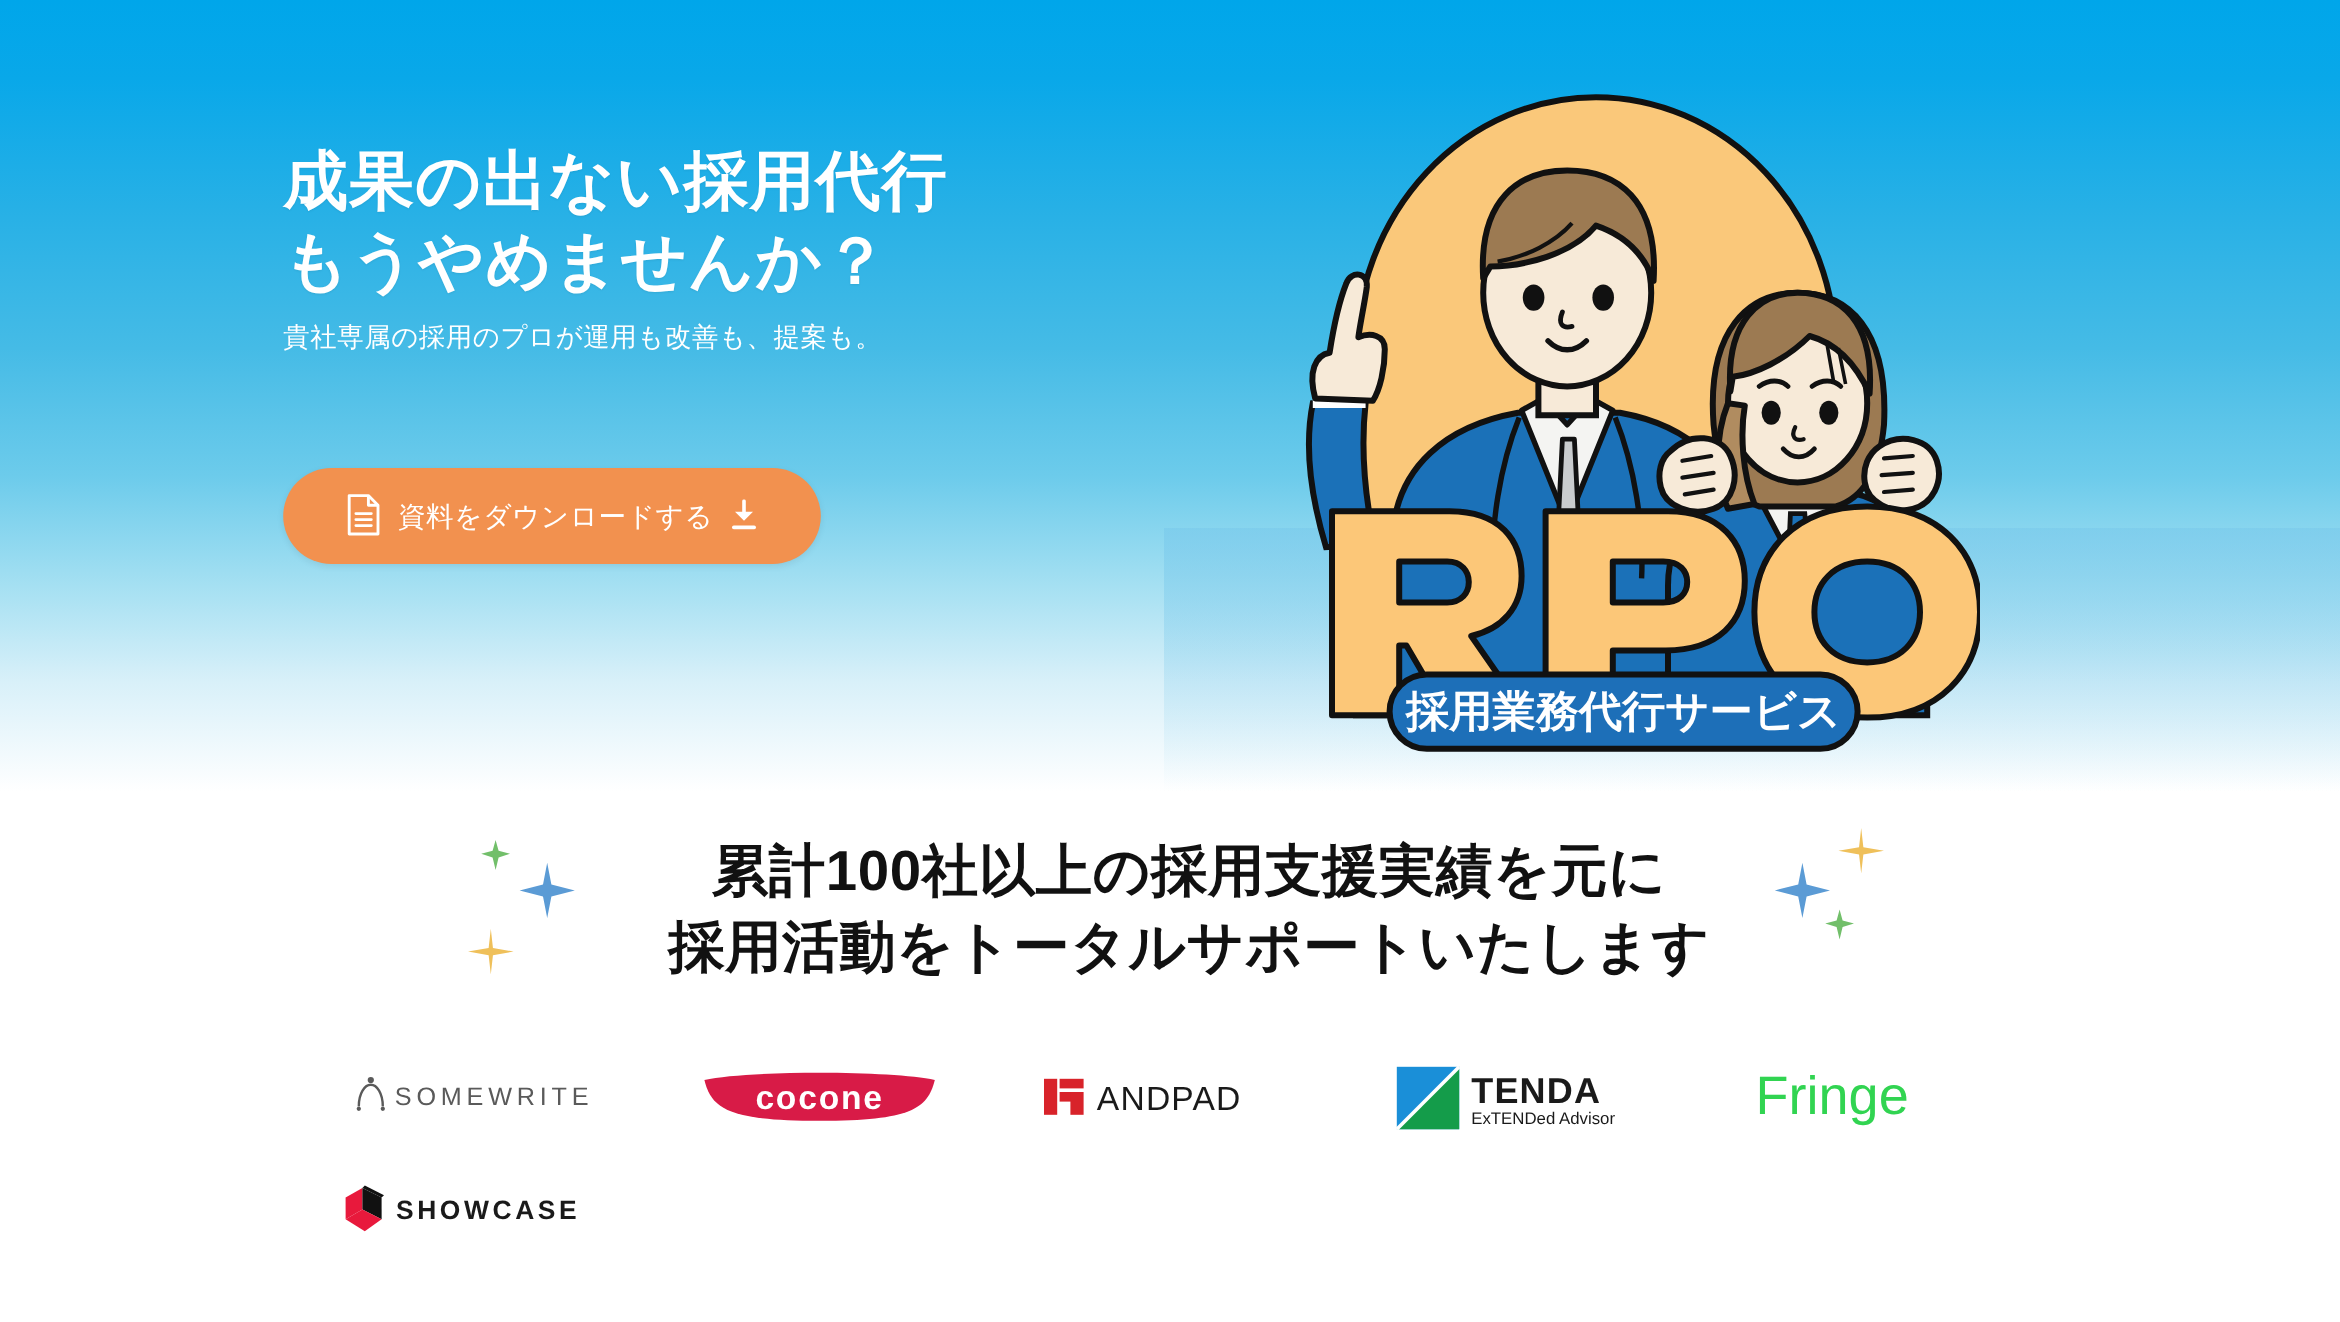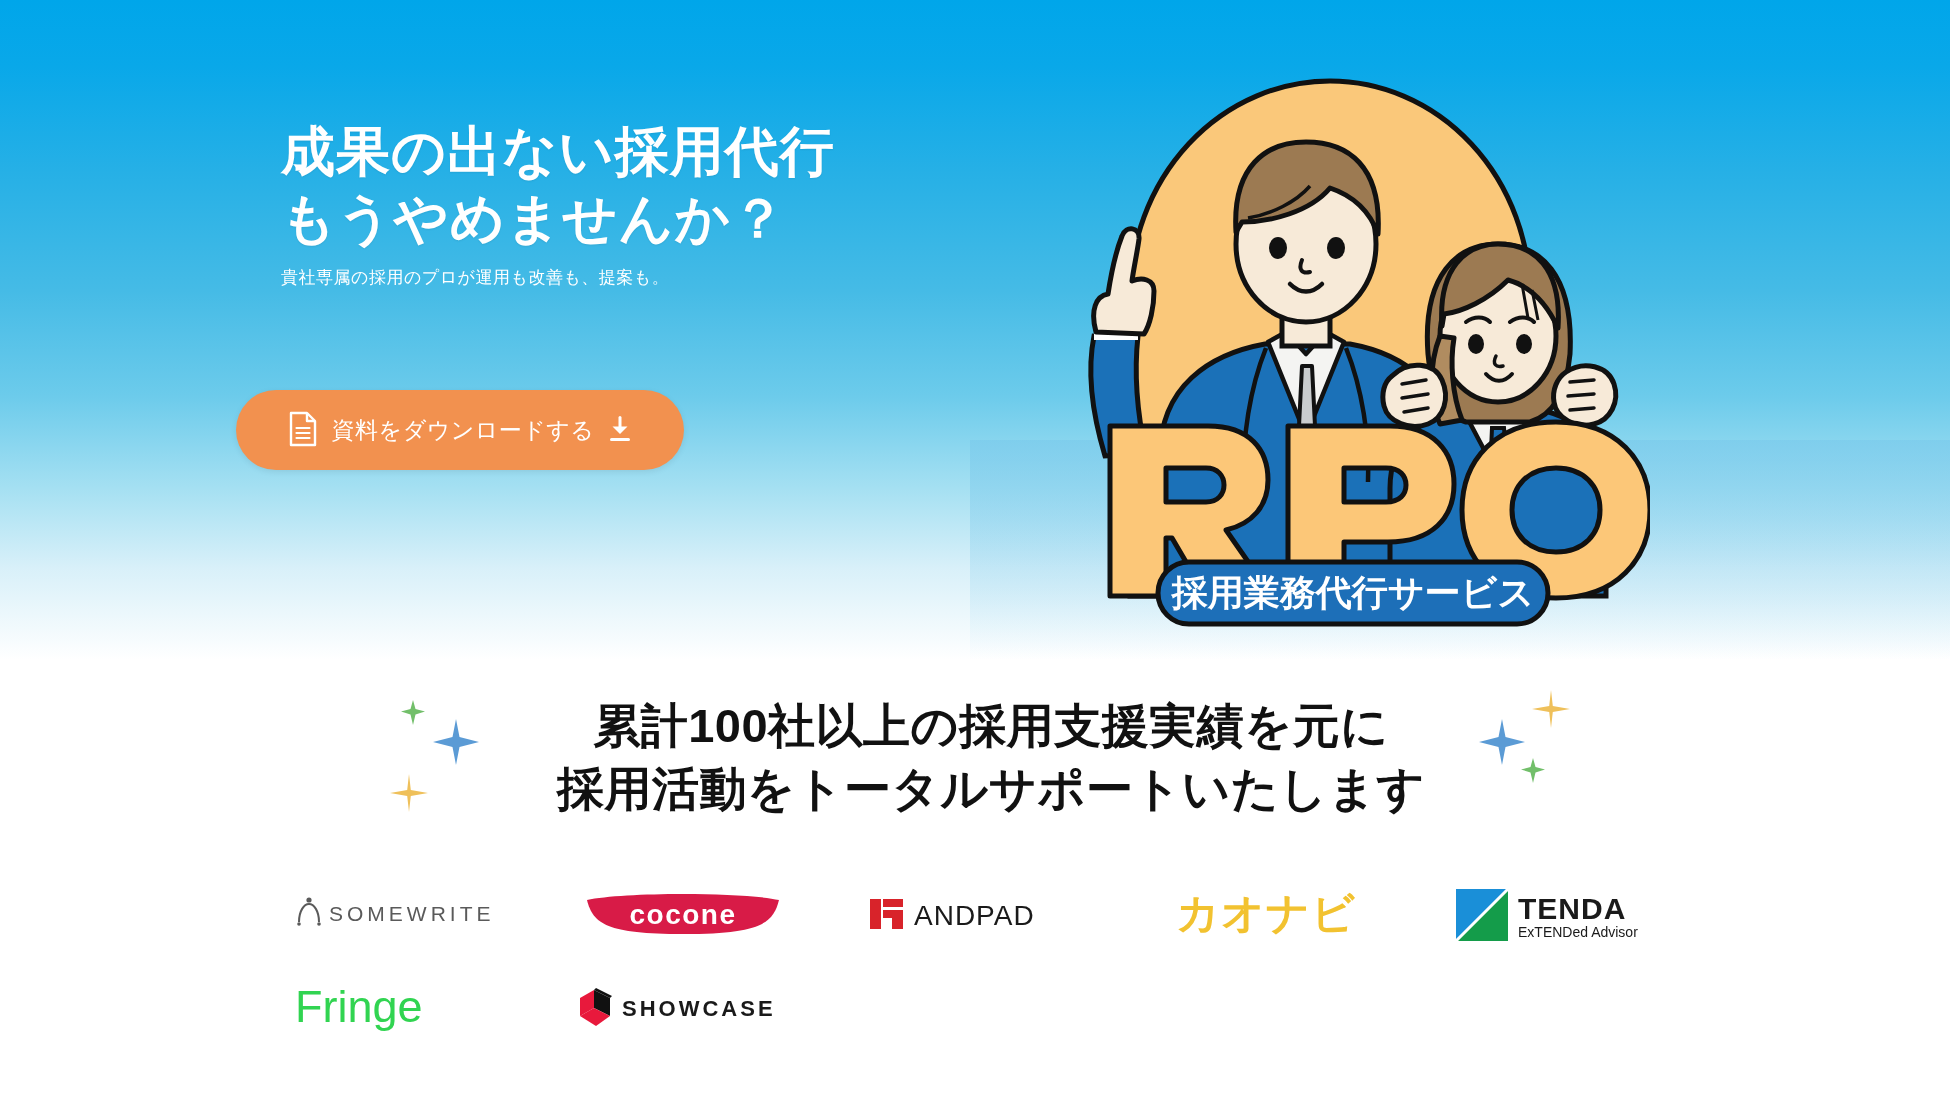--- a/index.html
+++ b/index.html
@@ -17,32 +17,32 @@
     background: linear-gradient(to bottom,
       #00a6ea 0%, #09a8e9 10%, #26b0e6 26%, #45bbe6 44%,
       #6ccbeb 60%, #a5e0f2 74%, #d8f0f9 86%, #ffffff 100%);
   }
   .hero-right-tint {
     position: absolute; right: 0; top: 440px; width: 980px; height: 220px;
     background: linear-gradient(to bottom, rgba(120,200,235,0.55), rgba(255,255,255,0));
     pointer-events: none;
   }
 
-  .hero-copy { position: absolute; left: 236px; top: 118px; width: 760px; margin-left: 45px; }
+  .hero-copy { position: absolute; left: 236px; top: 118px; width: 760px; }
   .headline {
     color: #ffffff;
     font-size: 54px; font-weight: 700; line-height: 1.24;
     letter-spacing: 1px;
     text-shadow: 0 1px 2px rgba(0,0,0,0.07);
   }
   .headline-line { display: block; white-space: nowrap; }
   .subheadline {
     margin-top: 14px;
     color: #ffffff;
-    font-size: 17px; font-weight: 400; letter-spacing: 0.5px;
+    font-size: 22px; font-weight: 400; letter-spacing: 0.5px;
     white-space: nowrap;
   }
 
   .cta-button {
     position: absolute; left: 236px; top: 390px;
     width: 448px; height: 80px;
     background: #f2914f;
     border: none; border-radius: 40px;
     display: flex; align-items: center; justify-content: center; gap: 14px;
     cursor: pointer;
@@ -270,25 +270,20 @@
             <rect x="2" y="6" width="11" height="30"></rect>
             <rect x="15" y="6" width="20" height="8"></rect>
             <rect x="15" y="17" width="15" height="8"></rect>
             <rect x="24" y="17" width="11" height="19"></rect>
           </g>
           <text x="46" y="32" font-family="'Liberation Sans', sans-serif" font-size="28" letter-spacing="1" fill="#1a1a1a">ANDPAD</text>
         </svg>
       </div>
 
 
-      <div class="logo-cell">
-        <svg width="190" height="52" viewBox="0 0 190 52">
-          <text x="4" y="40" font-family="'Liberation Sans', sans-serif" font-size="43" font-weight="700" letter-spacing="1" fill="#f2c230">カオナビ</text>
-        </svg>
-      </div>
 
       <div class="logo-cell">
         <svg width="210" height="62" viewBox="0 0 210 62">
           <g>
             <rect x="2" y="6" width="52" height="52" fill="#1a8fd8"></rect>
             <path d="M54 6 L54 58 L2 58 Z" fill="#149c4a"></path>
             <path d="M54 6 L2 58" stroke="#ffffff" stroke-width="3"></path>
           </g>
           <text x="64" y="36" font-family="'Liberation Sans', sans-serif" font-size="30" font-weight="700" letter-spacing="1" fill="#1a1a1a">TENDA</text>
           <text x="64" y="54" font-family="'Liberation Sans', sans-serif" font-size="14" fill="#1a1a1a">ExTENDed Advisor</text>

